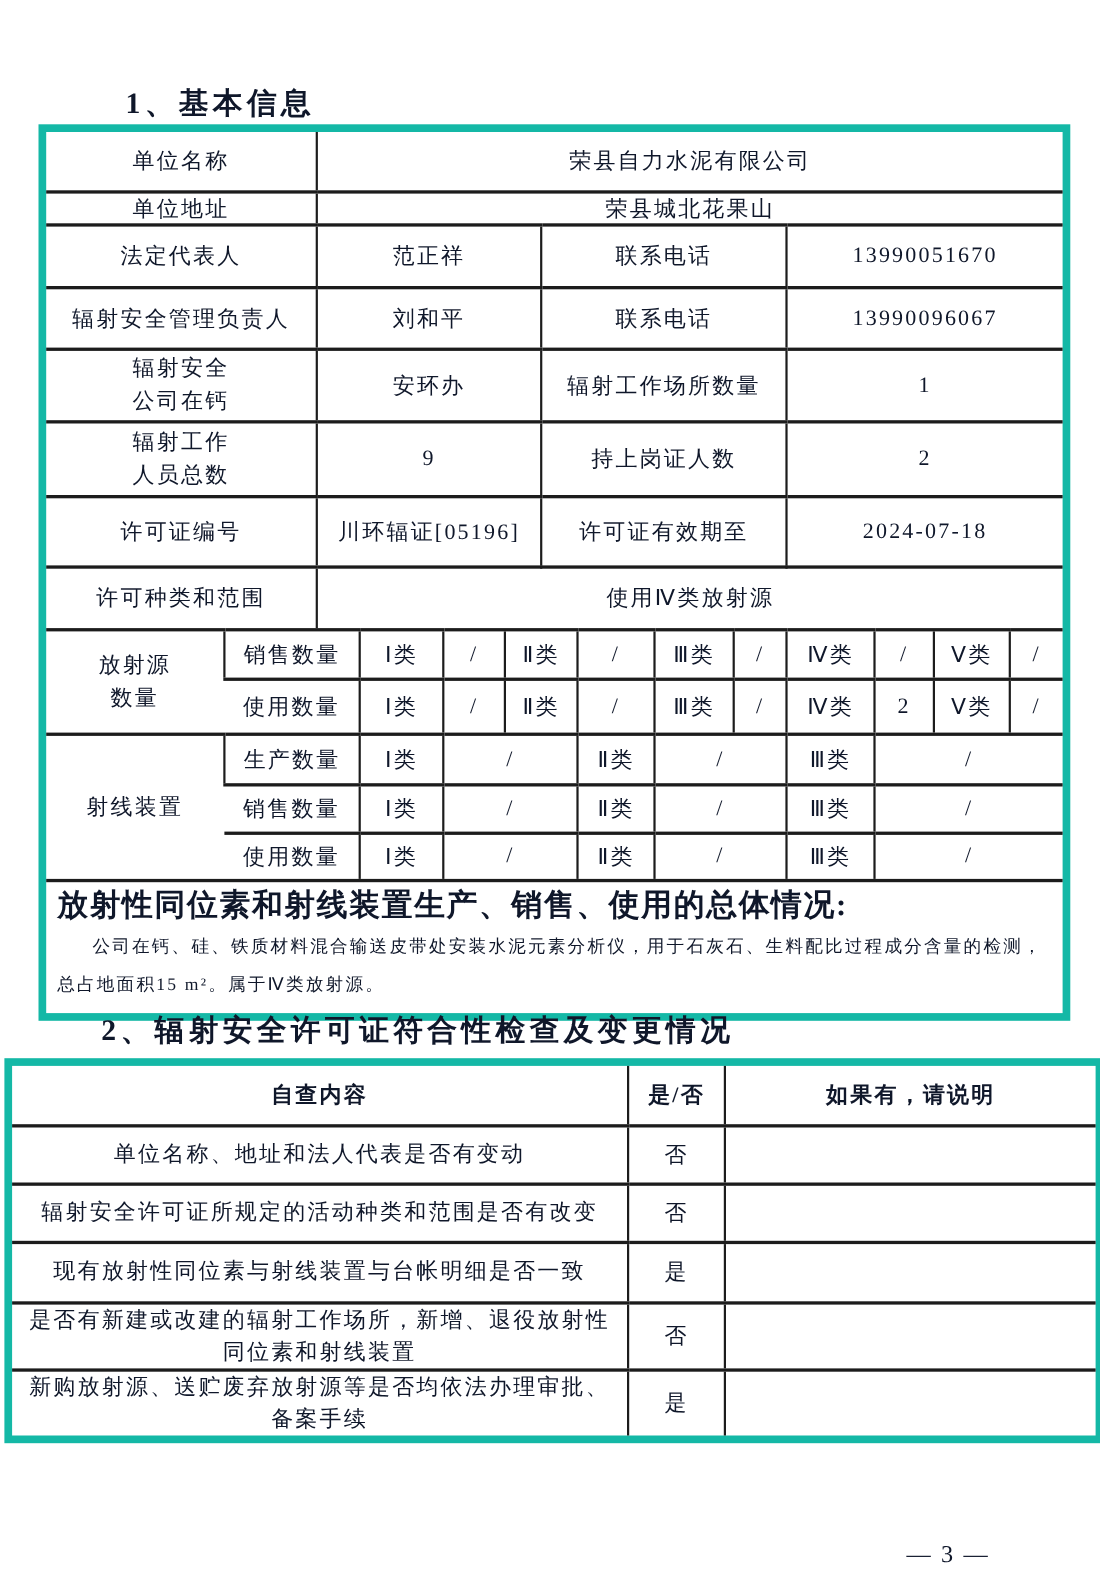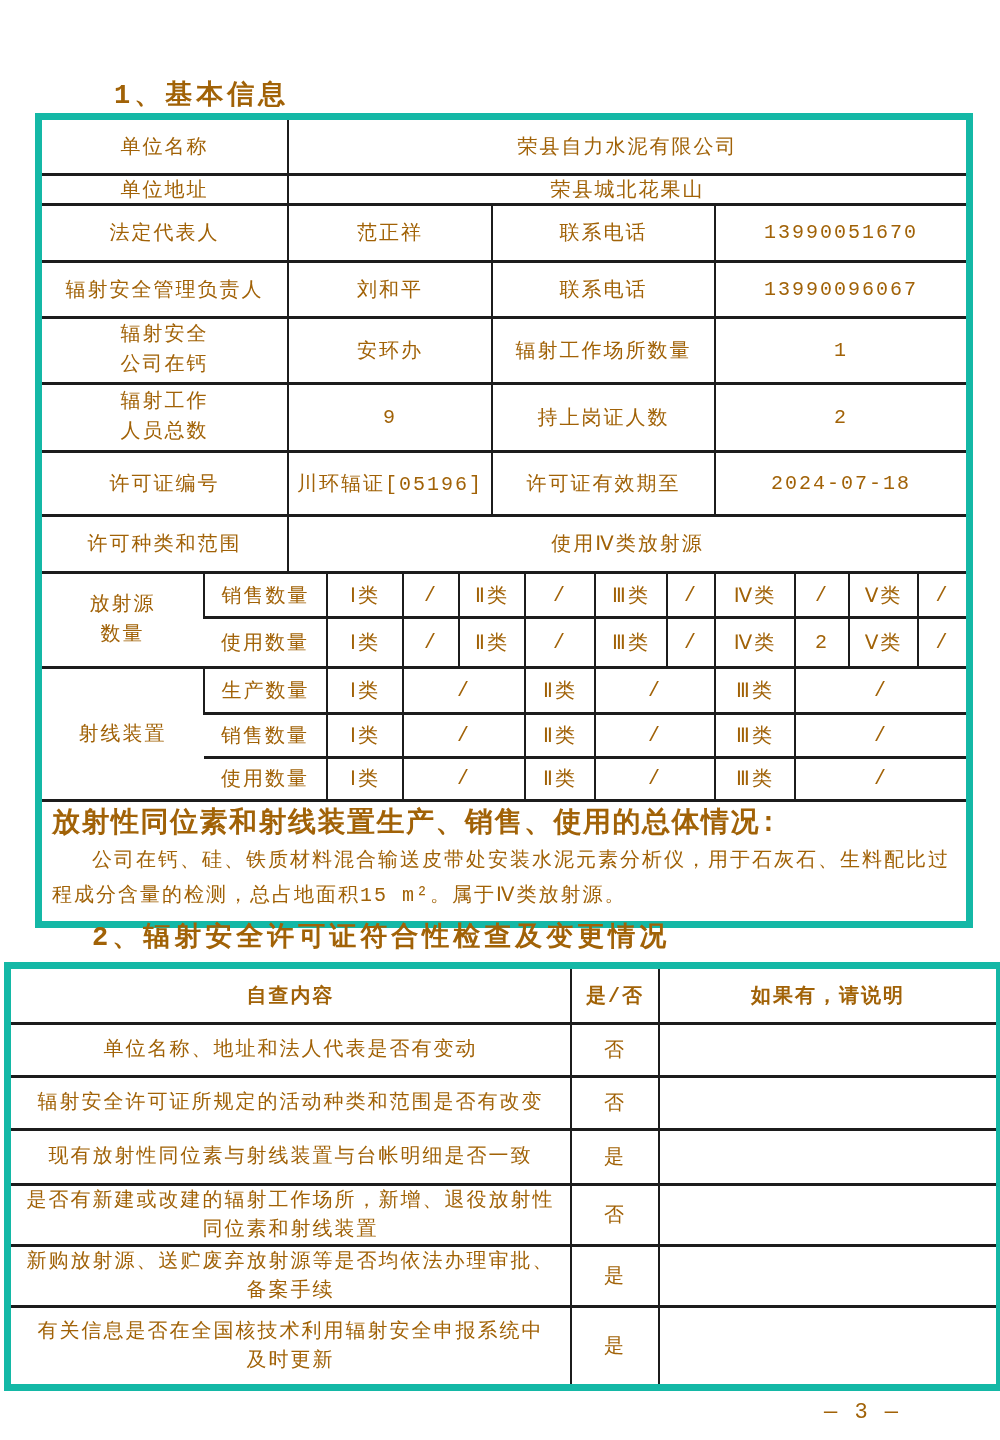--- a/index.html
+++ b/index.html
@@ -1,19 +1,19 @@
 <!DOCTYPE html>
 <html><head>
 <meta charset="utf-8">
 <style>
   html,body { margin:0; padding:0; background:#ffffff; }
   .page {
     position:relative; width:1000px; height:1440px; margin:0 auto;
-    background:#ffffff; color:#a16207; overflow:hidden;
-    font-family:Liberation Mono, monospace;
+    background:#ffffff; color:#0f172a; overflow:hidden;
+    font-family:Liberation Serif, serif;
   }
   .sec-title {
     position:absolute; font-size:27px; font-weight:600; letter-spacing:4px;
     white-space:nowrap;
   }
   #title1 { left:114px; top:76px; }
   #title2 { left:92px; top:918px; }
 
   .wrap { position:absolute; border:7px solid #14b8a6; background:#fff; }
   #t1-wrap { left:35px; top:113px; width:924px; }
@@ -26,21 +26,21 @@
     font-size:20px; letter-spacing:2px; overflow:hidden;
   }
   table.t td:first-child { border-left:0; }
   table.t.first tr:first-child td { border-top:0; }
 
   .two-line span { display:block; line-height:30px; }
 
   
   #summary { border-top:3px solid #1c1c1c; padding:6px 12px 8px 10px; }
   #summary-heading { font-size:28px; font-weight:700; letter-spacing:1.5px; line-height:32px; }
-  #summary-body { margin:3px 0 0 0; font-size:20px; letter-spacing:2px; line-height:35px; text-indent:2em; }
+  #summary-body { margin:3px 0 0 0; font-size:16px; letter-spacing:2px; line-height:35px; text-indent:2em; }
 
   
   table.t th, table.t .hd { font-weight:700; }
   td.q { text-align:left; padding-left:12px; letter-spacing:1px; }
   td.q span { display:block; line-height:29px; }
   td.q-bot { vertical-align:bottom; padding-bottom:7px; }
   td.va-t { vertical-align:top; padding-top:3px; }
   td.va-c { vertical-align:middle; }
 
   .page-num {
@@ -268,27 +268,19 @@
         <td></td>
       </tr>
       <tr style="height:57px">
         <td class="q">
           <span>新购放射源、送贮废弃放射源等是否均依法办理审批、</span>
           <span>备案手续</span>
         </td>
         <td class="va-t">是</td>
         <td></td>
       </tr>
-      <tr style="height:78px">
-        <td class="q">
-          <span>有关信息是否在全国核技术利用辐射安全申报系统中</span>
-          <span>及时更新</span>
-        </td>
-        <td class="va-c">是</td>
-        <td></td>
-      </tr>
     </tbody>
       </table>
   </div>
 
   <div class="page-num">— 3 —</div>
 
 </div>
 
 </body></html>

